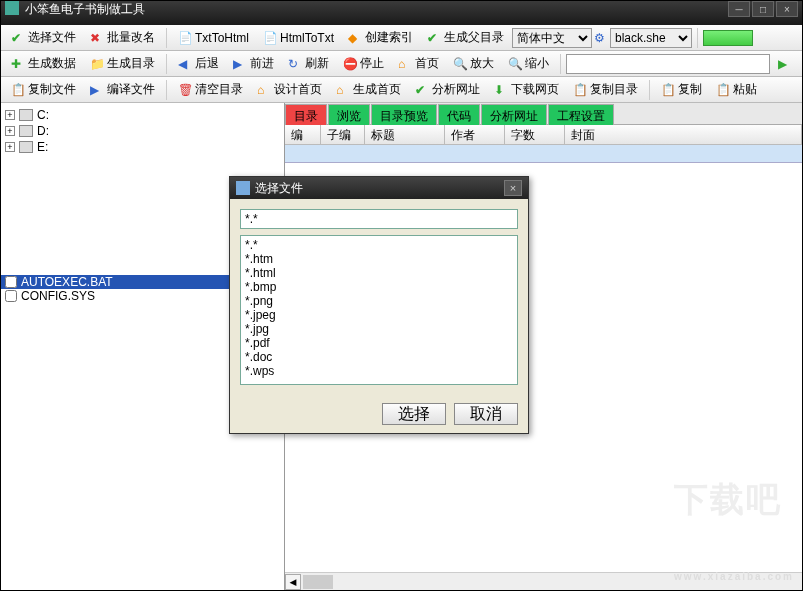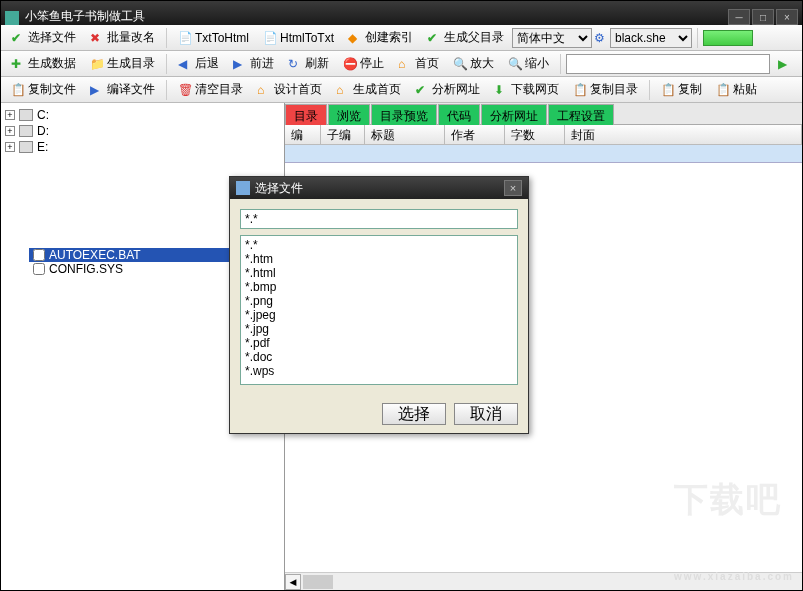--- a/index.html
+++ b/index.html
@@ -1,17 +1,17 @@
 <!DOCTYPE html>
 <html><head>
 <meta charset="utf-8">
 <style>
 * { box-sizing: border-box; margin: 0; padding: 0; }
 body { font-family: "Microsoft YaHei", SimSun, Arial, sans-serif; font-size: 12px; background: #fff; width: 803px; height: 591px; overflow: hidden; position: relative; border: 1px solid #000; }
-.titlebar { background: linear-gradient(#3a3a3a, #1a1a1a); height: 24px; display: flex; align-items: flex-end; padding: 0 4px; color: #fff; }
+.titlebar { background: linear-gradient(#3a3a3a, #1a1a1a); height: 24px; display: flex; align-items: flex-start; padding: 0 4px; color: #fff; }
 .titlebar .icon { width: 14px; height: 14px; background: #4a9; margin-right: 6px; }
 .titlebar .title { flex: 1; font-size: 12px; }
 .winbtns { display: flex; gap: 2px; }
 .winbtn { width: 22px; height: 16px; background: #444; border: 1px solid #666; color: #ccc; display: flex; align-items: center; justify-content: center; font-size: 10px; cursor: pointer; }
 .toolbar { background: linear-gradient(#fdfdfd, #e8e8e8); height: 26px; display: flex; align-items: center; border-bottom: 1px solid #bbb; padding: 0 4px; gap: 2px; }
 .tbtn { display: flex; align-items: center; gap: 3px; padding: 2px 5px; cursor: pointer; border: 1px solid transparent; white-space: nowrap; }
 .tsep { width: 1px; height: 20px; background: #ccc; margin: 0 3px; }
 .ticon { width: 14px; height: 14px; display: inline-block; }
 .ic-check { color: #3a3; font-weight: bold; }
 .ic-red { color: #d33; }
@@ -20,21 +20,21 @@
 .ic-green { color: #3a3; }
 select.tsel { height: 20px; font-size: 12px; border: 1px solid #999; }
 input.tinp { height: 20px; font-size: 12px; border: 1px solid #999; padding: 0 3px; }
 .progbar { width: 50px; height: 16px; background: linear-gradient(#7e7,#4c4); border: 1px solid #393; }
 .main { display: flex; height: calc(100% - 24px - 26px*3); }
 .leftpane { width: 284px; border-right: 1px solid #999; background: #fff; display: flex; flex-direction: column; }
 .tree { padding: 4px; flex: 0 0 auto; }
 .tree-item { display: flex; align-items: center; gap: 4px; padding: 1px 0; }
 .tree-item .plus { width: 10px; height: 10px; border: 1px solid #888; display: flex; align-items: center; justify-content: center; font-size: 9px; line-height: 1; cursor: pointer; }
 .tree-item .drv { width: 14px; height: 12px; background: #ddd; border: 1px solid #888; }
-.filelist { margin-top: 89px; padding-left: 28px; }
+.filelist { margin-top: 116px; }
 .filelist .frow { display: flex; align-items: center; gap: 4px; padding: 0 4px; }
 .filelist .frow.sel { background: #2454b3; color: #fff; }
 .filelist input[type=checkbox] { width: 12px; height: 12px; }
 .rightpane { flex: 1; background: #fff; display: flex; flex-direction: column; }
 .tabs { display: flex; background: #e8e8e8; border-bottom: 1px solid #aaa; height: 22px; }
 .tab { padding: 3px 8px; border: 1px solid #aaa; border-bottom: none; background: #22c55e; margin-right: 1px; cursor: pointer; position: relative; top: 1px; }
 .tab.active { background: #ef4444; font-weight: normal; }
 .thead { display: flex; background: linear-gradient(#fdfdfd,#e6e6e6); border-bottom: 1px solid #bbb; height: 20px; }
 .th { border-right: 1px solid #bbb; padding: 2px 6px; font-size: 12px; }
 .bluerow { height: 18px; background: #cfe3f7; border-bottom: 1px solid #aac; }

